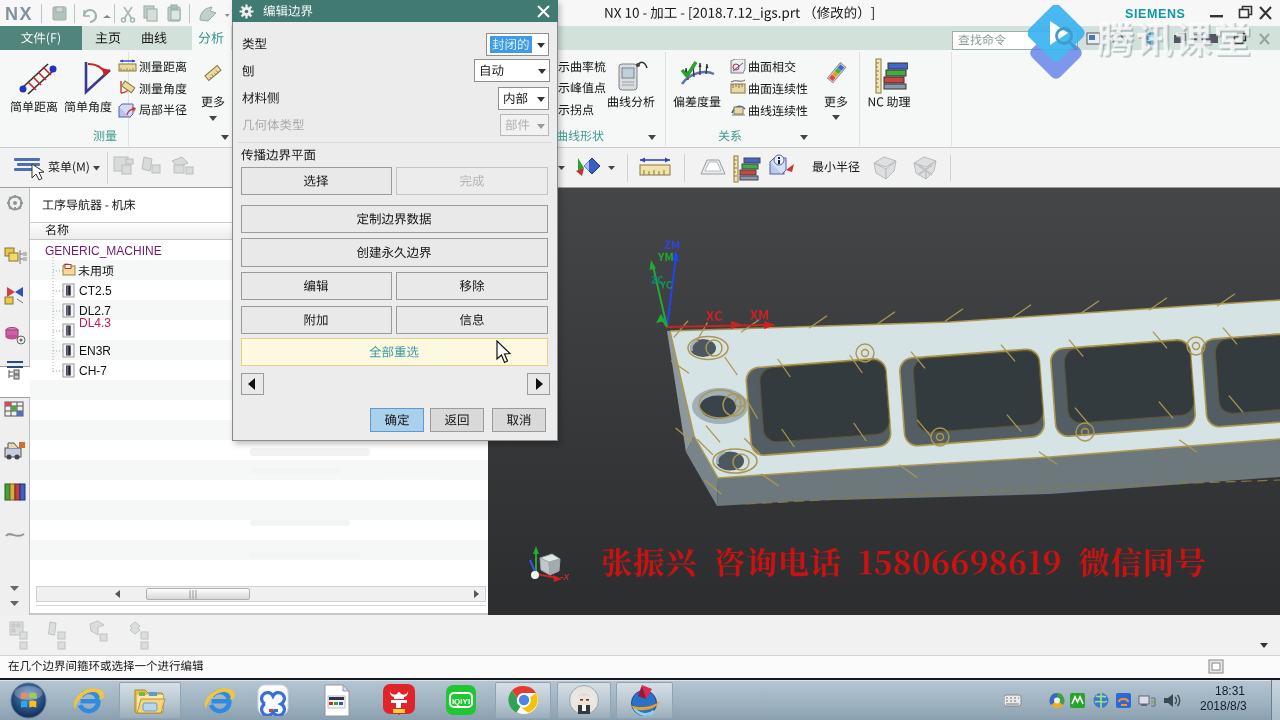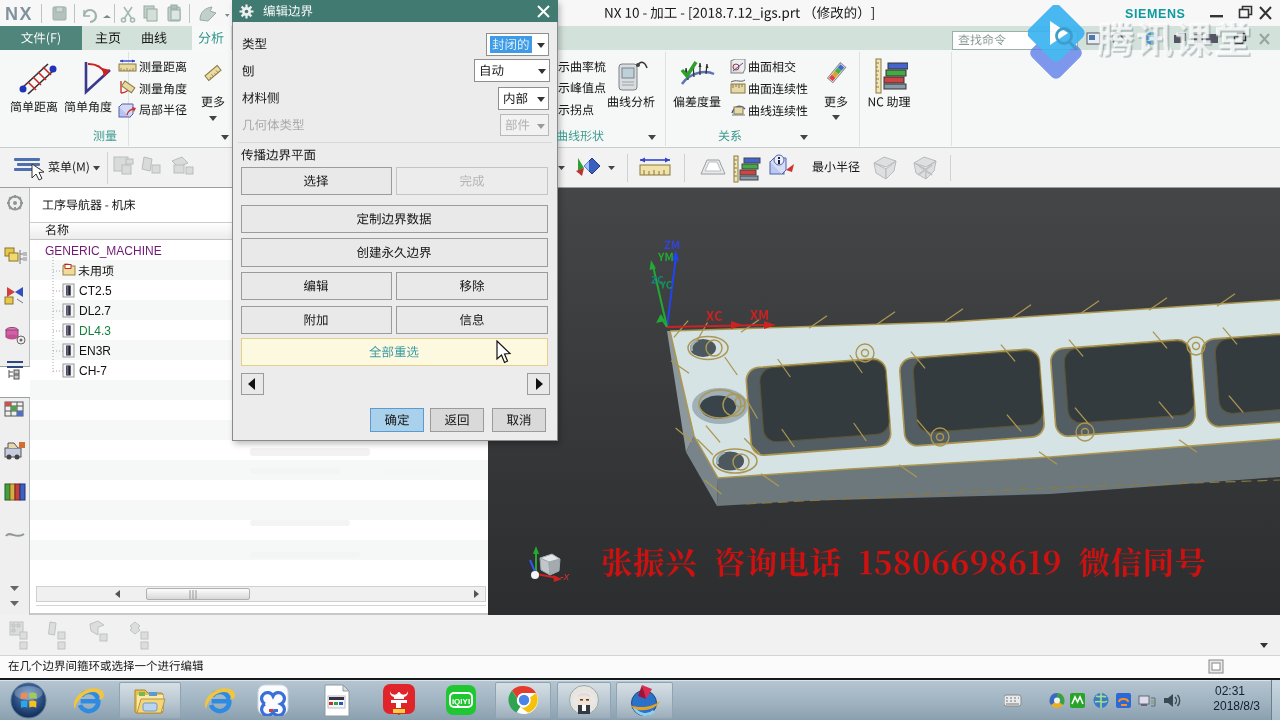--- a/index.html
+++ b/index.html
@@ -326,21 +326,21 @@
     <div style="position:absolute;left:30px;top:540px;width:458px;height:20px;background:#f6f7f7"></div>
     <div style="position:absolute;left:250px;top:448px;width:120px;height:8px;background:#f2f2f2;border-radius:3px"></div>
     <div style="position:absolute;left:250px;top:468px;width:90px;height:6px;background:#f4f4f4;border-radius:3px"></div>
     <div style="position:absolute;left:250px;top:520px;width:100px;height:6px;background:#f4f4f4;border-radius:3px"></div>
     <div style="position:absolute;left:250px;top:552px;width:110px;height:6px;background:#f4f4f4;border-radius:3px"></div>
     <div style="position:absolute;left:380px;top:470px;width:60px;height:5px;background:#f6f6f6;border-radius:3px"></div>
     <div style="position:absolute;left:30px;top:240px;width:458px;height:20px;"></div>
     <span class="abs" style="left:45px;top:244px;font:12px 'Liberation Sans';color:#701a75">GENERIC_MACHINE</span>
     <span class="abs" style="left:79px;top:284px;font:12px 'Liberation Sans';color:#111">CT2.5</span>
     <span class="abs" style="left:79px;top:304px;font:12px 'Liberation Sans';color:#111">DL2.7</span>
-    <span class="abs" style="left:79px;top:324px;font:12px 'Liberation Sans';color:#15803d">DL4.3</span>
+    <span class="abs" style="left:79px;top:316px;font:12px 'Liberation Sans';color:#be185d">DL4.3</span>
     <span class="abs" style="left:79px;top:344px;font:12px 'Liberation Sans';color:#111">EN3R</span>
     <span class="abs" style="left:79px;top:364px;font:12px 'Liberation Sans';color:#111">CH-7</span>
     <svg class="abs" style="left:30px;top:240px" width="458" height="160" viewBox="0 0 458 160">
       <g stroke="#aaa" stroke-dasharray="1,2">
         <path d="M23 14 V132"></path>
         <path d="M23 31 h10"></path>
         <path d="M23 51 h10"></path>
         <path d="M23 71 h10"></path>
         <path d="M23 91 h10"></path>
         <path d="M23 111 h10"></path>
@@ -718,22 +718,22 @@
         <rect x="0" y="4" width="10" height="8" fill="#dde" stroke="#667"></rect>
         <rect x="2" y="12" width="6" height="2" fill="#667"></rect>
         <path d="M12 14 L16 14 L16 6 L12 6" stroke="#667" fill="none"></path>
         <path d="M12 8 h3 v4 h-3" fill="#8a8"></path>
       </g>
 <g transform="translate(160,0)" fill="#3a4a55">
         <path d="M0 6 h4 l5 -4 v13 l-5 -4 h-4 z"></path>
         <path d="M11 5 a5 5 0 0 1 0 7 M13.5 3 a8 8 0 0 1 0 11" stroke="#3a4a55" stroke-width="1.4" fill="none"></path>
       </g>
 </svg>
-    <div class="abs" style="left:1200px;top:684px;width:60px;text-align:center;font:12px 'Liberation Sans';color:#102030">02:31</div>
-    <div class="abs" style="left:1200px;top:699px;width:60px;text-align:right;font:12px 'Liberation Sans';color:#102030">2018/8/3</div>
+    <div class="abs" style="left:1200px;top:684px;width:60px;text-align:center;font:12px 'Liberation Sans';color:#102030">18:31</div>
+    <div class="abs" style="left:1200px;top:699px;width:60px;text-align:left;font:12px 'Liberation Sans';color:#102030">2018/8/3</div>
     <div style="position:absolute;left:1271px;top:680px;width:9px;height:40px;background:linear-gradient(#c8d6e0,#a8bcc8);border-left:1px solid #6a7e8c"></div>
     <svg class="abs" style="left:1086px;top:30px" width="194" height="18" viewBox="0 0 194 18">
       <rect x="1" y="3" width="13" height="11" fill="#e8eef2" stroke="#556"></rect>
       <rect x="3" y="5" width="6" height="5" fill="#4a7ab0"></rect>
       <path d="M28 12 a5 5 0 1 1 8 -5 l3 4" stroke="#445" fill="none" stroke-width="1.6"></path>
       <circle cx="66" cy="8.5" r="6.5" fill="#4a90d8"></circle>
       <path d="M61 5 c3 2 7 -1 10 1 M60 11 c4 -2 8 2 11 -1 M66 2 v13" stroke="#bfe0a0" fill="none"></path>
       <path d="M88 5 l8 0 l0 8 l-8 0 z M92 5 v-2 h8 v8 h-2" fill="#334" opacity="0.8"></path>
       <rect x="108" y="4" width="9" height="9" fill="#445"></rect>
       <rect x="120" y="4" width="12" height="9" fill="#556"></rect>

